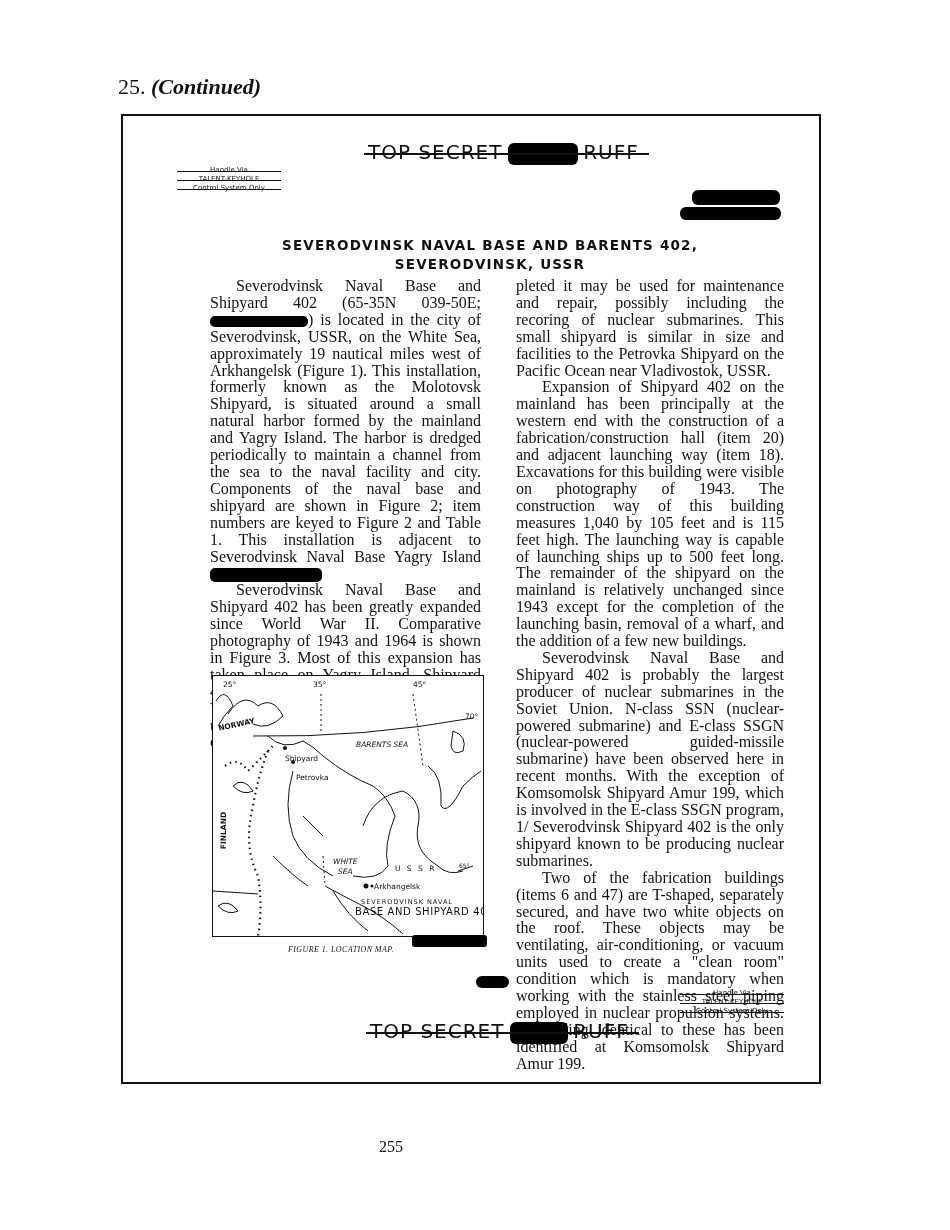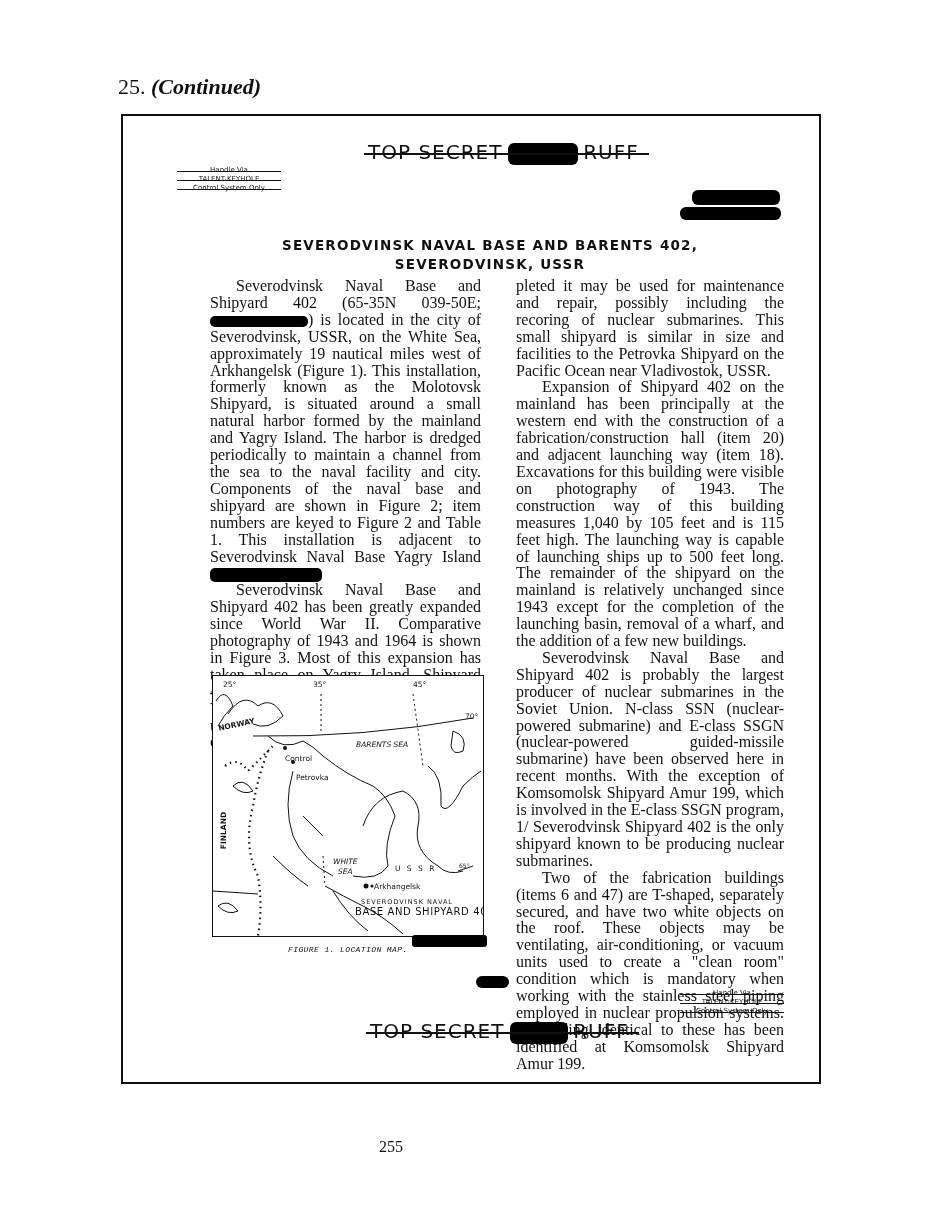--- a/index.html
+++ b/index.html
@@ -16,21 +16,21 @@
   .handle div::after { content:""; position:absolute; left:-3px; right:-3px; top:50%; height:1.5px; background:#111; }
   .blob { position:absolute; background:#000; border-radius:6px; }
   .title { position:absolute; left:200px; width:580px; text-align:center; font-family:"DejaVu Sans", sans-serif; font-weight:bold; font-size:13.5px; letter-spacing:1.2px; line-height:19px; }
   .col { position:absolute; font-size:16px; line-height:16.9px; text-align:justify; }
   .col p { margin:0; text-indent:26px; }
   .col p.noind { text-indent:0; }
   .inline-redact { display:inline-block; background:#000; border-radius:5px; height:11px; vertical-align:middle; }
   .map { position:absolute; left:212px; top:675px; width:272px; height:262px; border:1.5px solid #111; box-sizing:border-box; background:#fff; overflow:hidden;padding-left:44px; }
   .map svg { position:absolute; left:0; top:0; }
   .maplabel { position:absolute; font-family:"DejaVu Sans", sans-serif; font-size:7.5px; white-space:nowrap; color:#111; }
-  .fig-caption { position:absolute; left:288px; top:945px; font-family:Liberation Mono, monospace; font-style:italic; font-size:8px; letter-spacing:0.4px; }
+  .fig-caption { position:absolute; left:288px; top:945px; font-family:Liberation Serif, serif; font-style:italic; font-size:8px; letter-spacing:0.4px; }
   .page-number { position:absolute; left:0; width:782px; top:1138px; text-align:center; font-size:16px; }
 </style>
 </head>
 <body>
 
 <div class="page-heading">
   <span class="num">25.</span>
   <span class="cont">(Continued)</span>
 </div>
 
@@ -106,21 +106,21 @@
     <circle cx="159" cy="210" r="1.5" fill="#111"></circle>
   </svg>
   <div class="maplabel" style="left:10px; top:4px;">25°</div>
   <div class="maplabel" style="left:100px; top:4px;">35°</div>
   <div class="maplabel" style="left:200px; top:4px;">45°</div>
   <div class="maplabel" style="left:252px; top:36px;">70°</div>
   <div class="maplabel" style="left:246px; top:186px; font-size:6px;">65°</div>
   <div class="maplabel" style="left:5px; top:44px; font-weight:bold; transform:rotate(-12deg);">NORWAY</div>
   <div class="maplabel" style="left:-8px; top:150px; font-weight:bold; transform:rotate(-90deg);">FINLAND</div>
   <div class="maplabel" style="left:143px; top:64px; font-style:italic;">BARENTS SEA</div>
-  <div class="maplabel" style="left:72px; top:78px;">Control</div>
+  <div class="maplabel" style="left:72px; top:78px;">Shipyard</div>
   <div class="maplabel" style="left:83px; top:97px;">Petrovka</div>
   <div class="maplabel" style="left:120px; top:181px; font-style:italic;">WHITE</div>
   <div class="maplabel" style="left:125px; top:191px; font-style:italic;">SEA</div>
   <div class="maplabel" style="left:182px; top:188px; letter-spacing:2px;">U S S R</div>
   <div class="maplabel" style="left:161px; top:206px;">Arkhangelsk</div>
   <div class="maplabel" style="left:148px; top:222px; font-size:6.5px; letter-spacing:1px;">SEVERODVINSK NAVAL</div>
   <div class="maplabel" style="left:142px; top:230px; font-size:10px; letter-spacing:0.6px;">BASE AND SHIPYARD 402</div>
 </div>
 <div class="blob" style="left:412px; top:935px; width:75px; height:12px; border-radius:3px;"></div>
 <div class="fig-caption">FIGURE 1. LOCATION MAP.</div>

